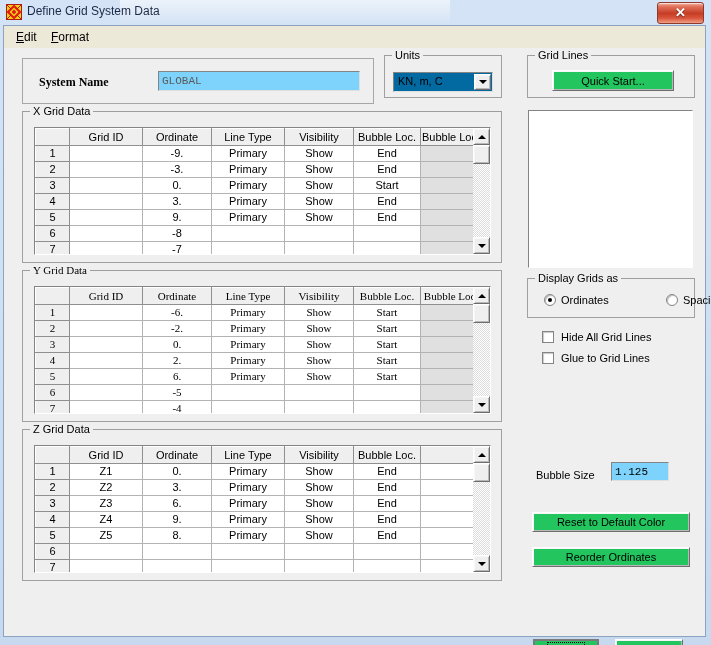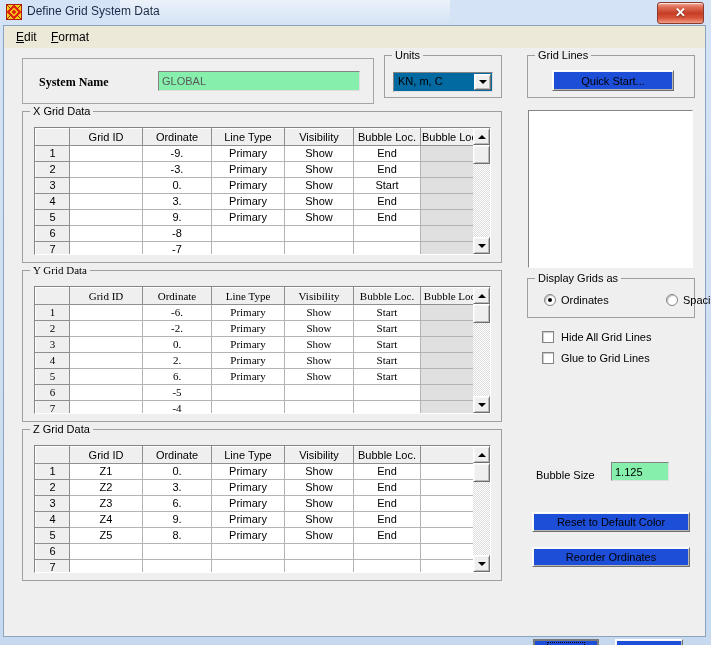--- a/index.html
+++ b/index.html
@@ -129,35 +129,35 @@
 
   
   .sunken {
     border: 1px solid;
     border-color: #848484 #ffffff #ffffff #848484;
     box-sizing: border-box;
     background: #ffffff;
   }
   .textfield {
     position: absolute;
-    background: #86efac;
+    background: #7dd3fc;
     border: 1px solid;
     border-color: #848484 #dfdfdf #dfdfdf #848484;
     box-sizing: border-box;
-    font-family: Liberation Sans, sans-serif;
+    font-family: Liberation Mono, monospace;
     font-size: 11px;
     color: #333;
     padding: 1px 3px;
     line-height: 16px;
     white-space: nowrap;
     overflow: hidden;
   }
   .btn {
     position: absolute;
-    background: #1d4ed8;
+    background: #22c55e;
     border: 1px solid;
     border-color: #ffffff #6e6e6e #6e6e6e #ffffff;
     box-shadow: inset 1px 1px 0 #f7f7f7, inset -1px -1px 0 #b8b8b8;
     box-sizing: border-box;
     display: flex;
     align-items: center;
     justify-content: center;
     font-size: 11px;
     color: #000;
     cursor: default;

